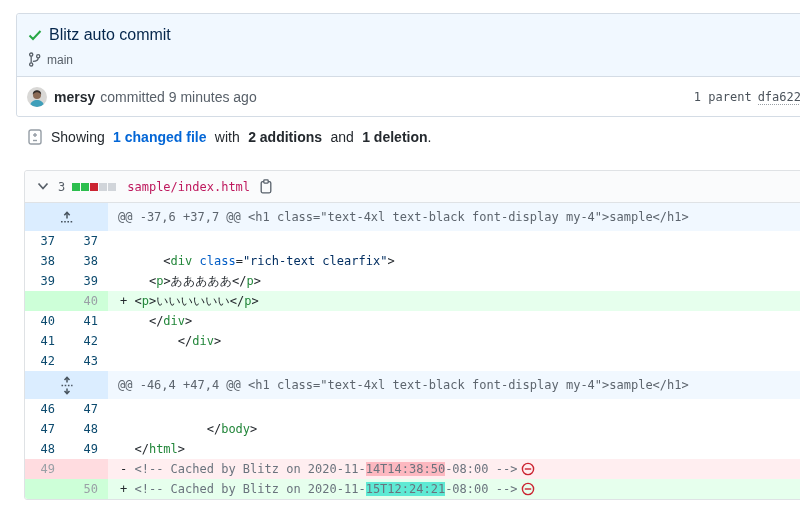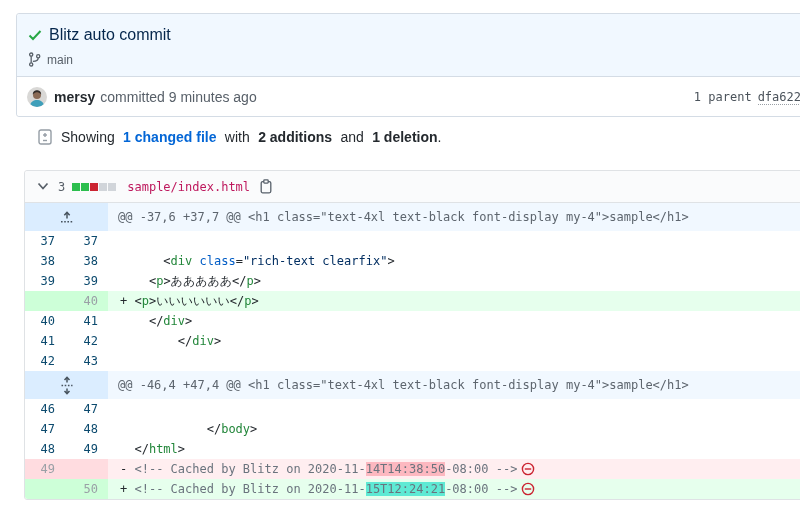--- a/index.html
+++ b/index.html
@@ -20,21 +20,21 @@
   .branch-row { margin-top:6px; display:flex; align-items:center; color:#586069; font-size:12px; }
   .branch-icon { display:inline-flex; margin:0 6px 0 3px; }
   .commit-meta { background:#fff; padding:0 16px 0 10px; height:39px; display:flex;
     align-items:center; font-size:14px; color:#586069; border-radius:0 0 3px 3px; white-space:nowrap; }
   .avatar { width:20px; height:20px; border-radius:50%; overflow:hidden; margin-right:7px; flex:0 0 auto; }
   .author { font-weight:700; color:#24292e; margin-right:5px; }
   .meta-right { margin-left:auto; font-family:"DejaVu Sans Mono", monospace; font-size:12px; color:#4b535b; }
   .parent-sha { margin-left:6px; border-bottom:1px dotted #9aa0a6; cursor:pointer; }
 
   
-  .showing { position:absolute; left:38px; top:129px; display:flex; align-items:center; font-size:14px; color:#24292e; }
+  .showing { position:absolute; left:28px; top:129px; display:flex; align-items:center; font-size:14px; color:#24292e; }
   .diff-file-icon { display:inline-flex; margin-right:9px; }
   .sum-part { margin-left:4.5px; }
   .sum-part:first-of-type { margin-left:0; }
   .sum-link { color:#0366d6; font-weight:600; cursor:pointer; }
   .sum-bold { font-weight:600; }
   .sum-period { margin-left:0; }
 
   
   .file-box { position:absolute; left:24px; top:170px; width:790px;
     border:1px solid #dfe2e5; border-radius:3px; background:#fff; }

